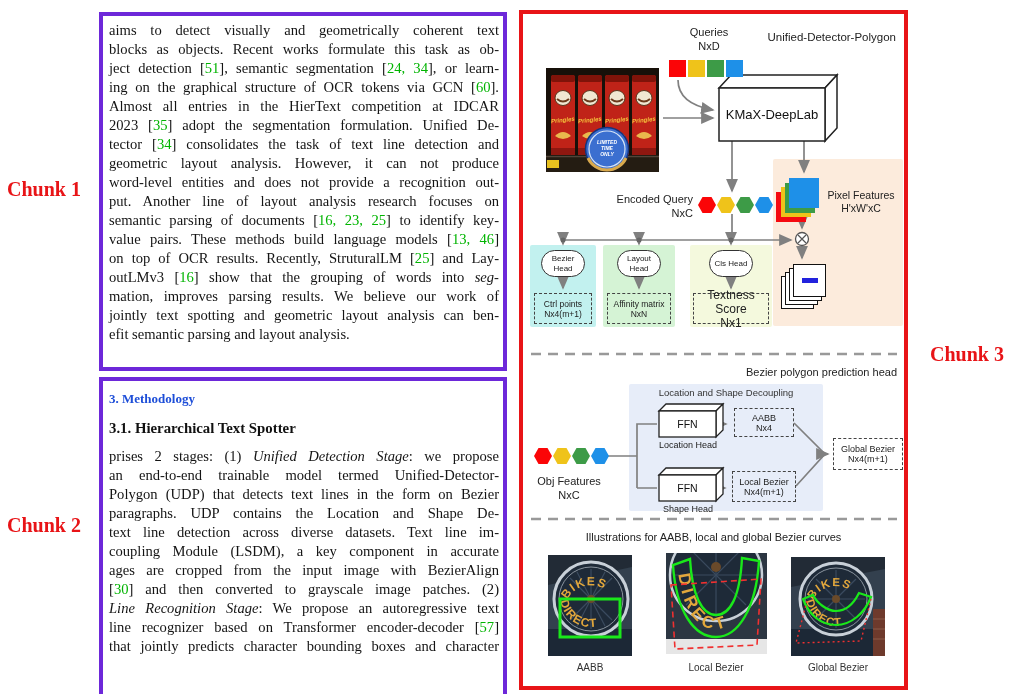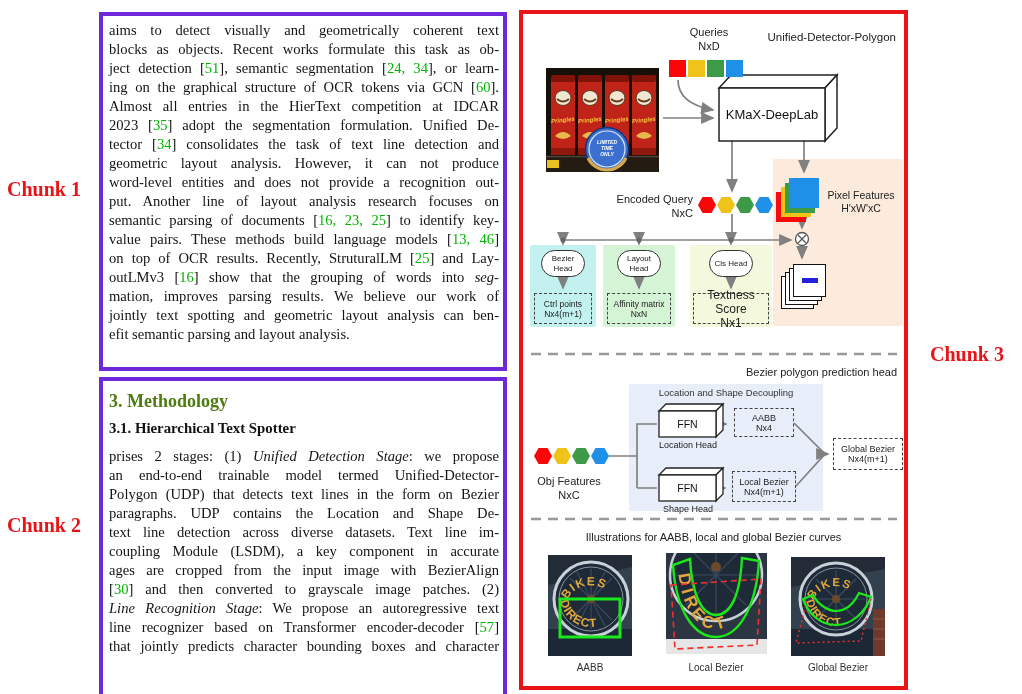--- a/index.html
+++ b/index.html
@@ -12,21 +12,21 @@
                font-family:Liberation Serif, serif}
   
   .paper{font-family:"Liberation Serif","DejaVu Serif",serif;color:#141414;font-size:14.6px}
   .jlines{width:100%}
   .jline{text-align:justify;text-align-last:justify;line-height:19px;white-space:normal}
   .jline.noforce{text-align-last:left}
   .jline.indent{text-indent:15px}
   .ref-green{color:#00b400}
   .ref-red{color:#e02020}
   .italic{font-style:italic}
-  .h1{font-family:"Liberation Serif","DejaVu Serif",serif;font-weight:bold;font-size:18px;color:#4d7c0f}
+  .h1{font-family:"Liberation Serif","DejaVu Serif",serif;font-weight:bold;font-size:13px;color:#1d4ed8}
   .h2{font-family:"Liberation Serif","DejaVu Serif",serif;font-weight:bold;font-size:14.8px;color:#111}
   
   .fig{position:absolute;left:519px;top:10px;width:389px;height:680px;border:4px solid #e81417;
        box-sizing:border-box}
   .fig-inner{position:absolute;left:0;top:0;width:381px;height:672px}
   .flabel{position:absolute;color:#222;line-height:1.25}
   .center{text-align:center}.right{text-align:right}
   .panel{position:absolute;border-radius:2px}
   .qsq{width:17px;height:17px;display:inline-block;margin-right:2px}
   .hex{width:18px;height:16px;display:inline-block;margin-right:1px;

